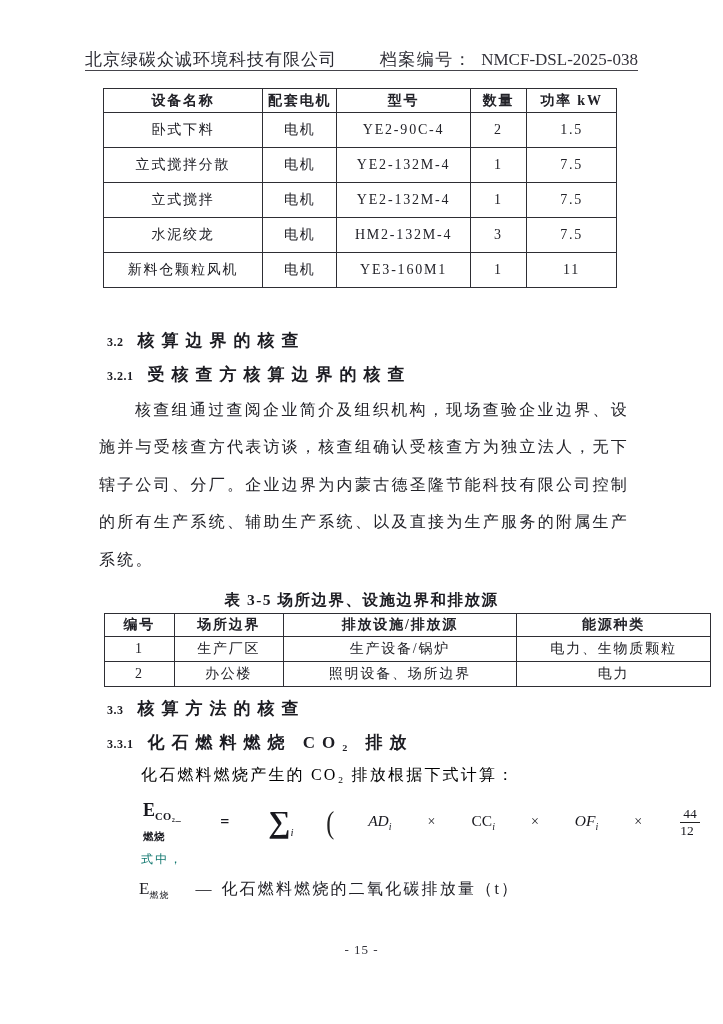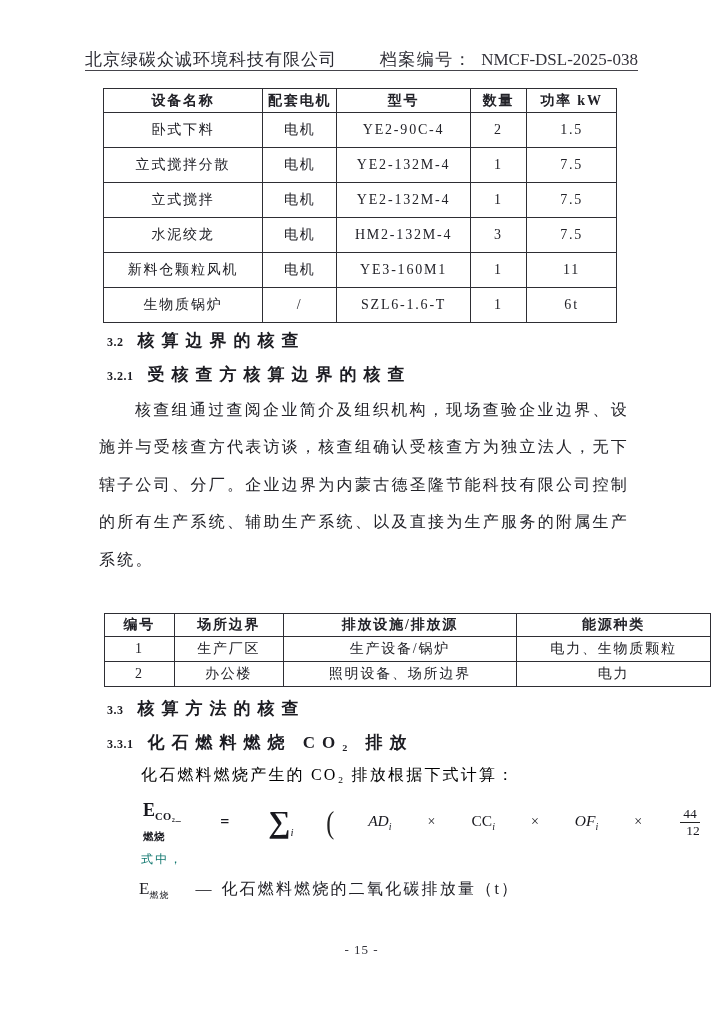--- a/index.html
+++ b/index.html
@@ -54,21 +54,21 @@
   .f-lhs sub { font-size:10.5px; font-weight:bold; letter-spacing:0.5px; }
   .f-eq { font-size:16px; font-weight:bold; margin:0 7px; }
   .f-sigma { font-size:31px; font-weight:600; line-height:1; }
   .f-sum sub { font-size:11px; font-style:italic; }
   .f-paren { font-size:32px; font-weight:400; line-height:1;
     transform:scaleX(0.75); color:#222; }
   .f-term { font-size:15.5px; }
   .f-term sub { font-size:10px; font-style:italic; }
   .it { font-style:italic; }
   .f-times { font-size:14px; margin:0 4px; }
-  .f-frac { display:inline-block; text-align:right; margin:0 2px;
+  .f-frac { display:inline-block; text-align:left; margin:0 2px;
     vertical-align:middle; }
   .f-frac .num { display:block; font-size:13.5px; line-height:1.15;
     border-bottom:1.3px solid #222; padding:0 3px; }
   .f-frac .den { display:block; font-size:13.5px; line-height:1.15; }
   .where { position:absolute; top:851px; left:141px; font-size:12px;
     letter-spacing:2.2px; color:#0f766e; }
   .definition { position:absolute; top:879px; left:139px; display:flex;
     align-items:baseline; color:#222228; }
   .definition .sym { font-size:17px; }
   .definition .sym sub { font-size:9px; letter-spacing:1px; }
@@ -136,42 +136,36 @@
         <td>3</td>
         <td>7.5</td>
       </tr>
       <tr>
         <td>新料仓颗粒风机</td>
         <td>电机</td>
         <td>YE3-160M1</td>
         <td>1</td>
         <td>11</td>
       </tr>
-      <tr>
-        <td>生物质锅炉</td>
-        <td>/</td>
-        <td>SZL6-1.6-T</td>
-        <td>1</td>
-        <td>6t</td>
-      </tr>
     </tbody>
       </table>
   </div>
 
   <div class="sec" style="top:329px;">
     <span class="num">3.2</span>
     <span class="ttl">核算边界的核查</span>
   </div>
   <div class="sec" style="top:363px;">
     <span class="num">3.2.1</span>
     <span class="ttl">受核查方核算边界的核查</span>
   </div>
 
   <div class="para">核查组通过查阅企业简介及组织机构，现场查验企业边界、设施并与受核查方代表访谈，核查组确认受核查方为独立法人，无下辖子公司、分厂。企业边界为内蒙古德圣隆节能科技有限公司控制的所有生产系统、辅助生产系统、以及直接为生产服务的附属生产系统。</div>
 
+  <div class="caption">表 3-5  场所边界、设施边界和排放源</div>
 
   <div class="tbl35-wrap">
     <table class="tbl-outer">
       <colgroup>
         <col style="width:11.5%">
           <col style="width:18%">
           <col style="width:38.5%">
           <col style="width:32%">
       </colgroup>
       <tbody>

